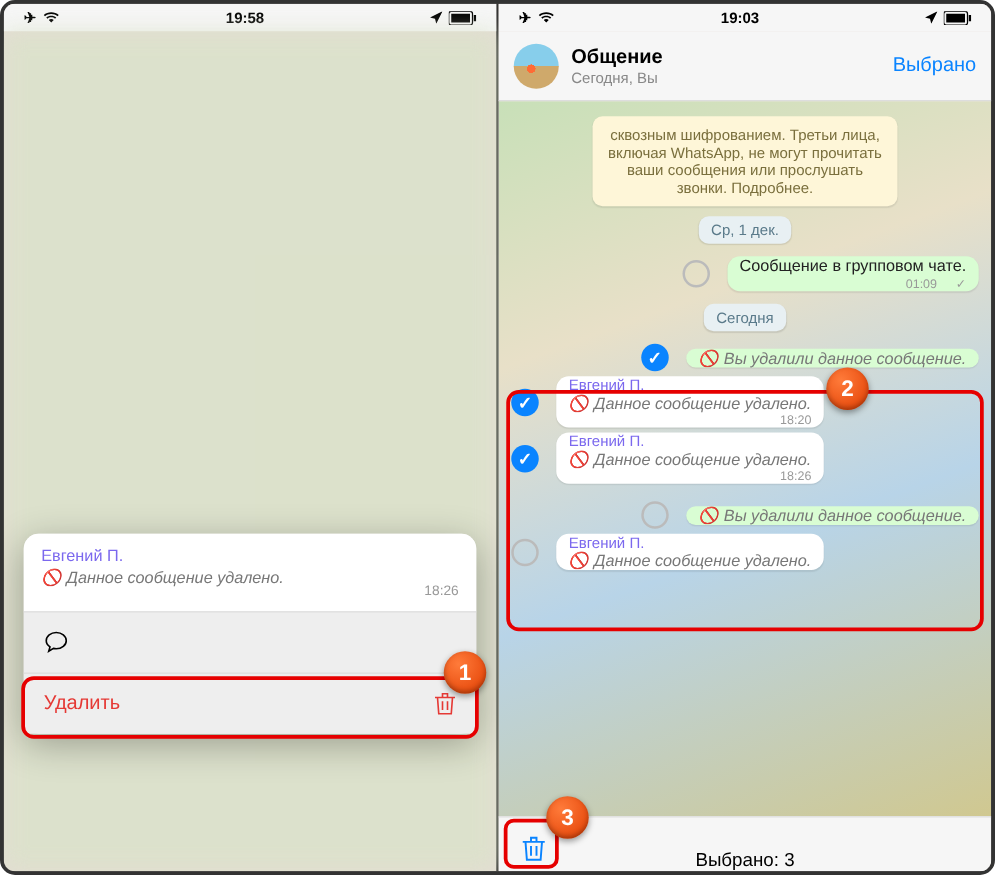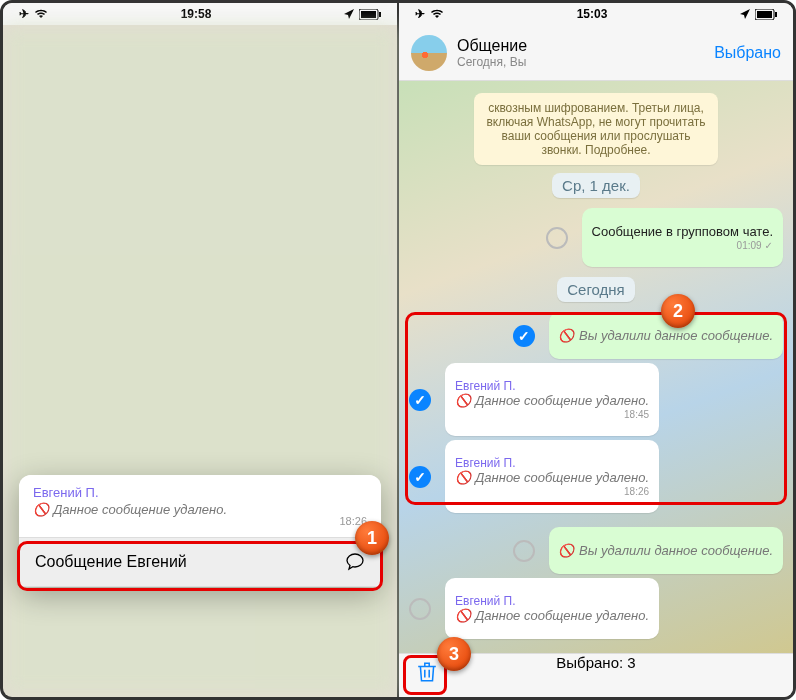--- a/index.html
+++ b/index.html
@@ -20,43 +20,43 @@
 .menu-row{display:flex;justify-content:space-between;align-items:center;padding:14px 16px;font-size:16px;color:#000;border-bottom:1px solid #ddd}
 .menu-row.last{border:none;border-radius:0 0 12px 12px}
 .menu-row.danger{color:#e53935}
 .hl1{position:absolute;left:14px;right:14px;bottom:106px;height:50px;border:3px solid #e60000;border-radius:10px}
 .badge{position:absolute;width:34px;height:34px;border-radius:50%;background:radial-gradient(circle at 35% 30%,#ff7b3a,#e03c00);color:#fff;font-weight:700;font-size:18px;display:flex;align-items:center;justify-content:center;box-shadow:0 2px 5px rgba(0,0,0,.4),inset 0 -2px 4px rgba(0,0,0,.3)}
 .b1{right:8px;bottom:142px}
 .header2{height:56px;background:#f6f6f6;display:flex;align-items:center;padding:6px 12px;border-bottom:1px solid #ddd}
 .avatar{width:36px;height:36px;border-radius:50%;background:linear-gradient(#87ceeb 50%,#cfa96b 50%);margin-right:10px;position:relative;overflow:hidden}
 .avatar::after{content:'';position:absolute;left:8px;top:14px;width:12px;height:12px;background:radial-gradient(circle,#ff6b35 40%,transparent 41%);border-radius:50%}
 .htxt{flex:1}
-.htitle{font-size:16px;font-weight:400}
+.htitle{font-size:16px;font-weight:700}
 .hsub{font-size:12px;color:#888}
 .cancel{color:#0a84ff;font-size:16px}
 .chat2{position:absolute;inset:78px 0 44px 0;overflow:hidden}
 .chat2-inner{position:relative;height:100%;padding:6px 0}
 .bg2{position:absolute;inset:0;background:linear-gradient(160deg,#c8e0b8 0%,#e8e0c8 30%,#b8d4e8 60%,#d0c890 100%)}
 .note{margin:6px auto;width:244px;background:#fef6d8;border-radius:8px;padding:8px 12px;font-size:12px;color:#7a6f3d;text-align:center;position:relative;box-shadow:0 1px 1px rgba(0,0,0,.08)}
-.datepill{margin:8px auto;width:fit-content;background:#e8f0f3;color:#5a7a8a;font-size:15px;padding:4px 10px;border-radius:8px;box-shadow:0 1px 1px rgba(0,0,0,.1);position:relative}
+.datepill{margin:8px auto;width:fit-content;background:#e8f0f3;color:#5a7a8a;font-size:12px;padding:4px 10px;border-radius:8px;box-shadow:0 1px 1px rgba(0,0,0,.1);position:relative}
 .row{display:flex;align-items:center;padding:2px 10px;position:relative}
 .row.right{justify-content:flex-end}
 .row .radio{width:22px;height:22px;border-radius:50%;border:2px solid #bbb;margin-right:14px;flex-shrink:0}
 .row .radio.on{border:none;background:#0a84ff;display:flex;align-items:center;justify-content:center}
 .row .radio.on::after{content:'✓';color:#fff;font-size:14px;font-weight:700}
-.msg{max-width:280px;border-radius:10px;padding:16px 10px;box-shadow:0 1px 1px rgba(0,0,0,.08);position:relative}
+.msg{max-width:280px;border-radius:10px;padding:0 10px;box-shadow:0 1px 1px rgba(0,0,0,.08);position:relative}
 .msg.out{background:#d9fdd3}
 .msg.in{background:#fff}
 .msg .s{font-size:12px;color:#7b68ee;font-weight:500}
 .msg .t{font-size:13px;color:#222}
 .msg .t.del{color:#777;font-style:italic;display:flex;align-items:center;gap:4px}
-.msg .tm{font-size:10px;color:#999;text-align:right;margin-top:1px;display:flex;justify-content:flex-end;gap:3px;align-items:center}
+.msg .tm{font-size:10px;color:#999;text-align:right;margin-top:1px;display:flex;justify-content:flex-end;gap:15px;align-items:center}
 .hl2{position:absolute;left:6px;right:6px;top:231px;height:193px;border:3px solid #e60000;border-radius:10px}
 .b2{left:262px;top:213px}
-.footer2{position:absolute;left:0;right:0;bottom:0;height:44px;background:#f6f6f6;border-top:1px solid #ddd;display:flex;align-items:flex-start;justify-content:center;font-size:15px}
+.footer2{position:absolute;left:0;right:0;bottom:0;height:44px;background:#f6f6f6;border-top:1px solid #ddd;display:flex;align-items:flex-end;justify-content:center;font-size:15px}
 .trash-btn{position:absolute;left:10px;width:36px;height:36px;display:flex;align-items:center;justify-content:center}
 .hl3{position:absolute;left:4px;bottom:2px;width:44px;height:40px;border:3px solid #e60000;border-radius:8px}
 .b3{left:38px;bottom:26px}
 svg{display:block}
 </style>
 </head>
 <body>
 
 <div class="wrap">
 
@@ -92,44 +92,51 @@
       <div class="bubble-mini">
         <div class="sender">Евгений П.</div>
         <div class="deltxt">
           <span>🚫</span>
           <span>Данное сообщение удалено.</span>
         </div>
         <div class="time-mini">18:26</div>
       </div>
       <div class="menu">
         <div class="menu-row">
-          <span>Сообщение Евгений</span>
           <span>
             <svg width="20" height="20" viewBox="0 0 20 20">
                 <path d="M10 2c4.4 0 8 3 8 6.5S14.4 15 10 15c-.8 0-1.5-.1-2.2-.3L4 17l1-3.5C3.2 12.2 2 10.5 2 8.5 2 5 5.6 2 10 2z" fill="none" stroke="#000" stroke-width="1.3"></path>
               </svg>
           </span>
         </div>
+        <div class="menu-row last danger">
+          <span>Удалить</span>
+          <span>
+            <svg width="18" height="20" viewBox="0 0 18 20">
+                <path d="M3 5h12l-1 13H4zM1 5h16M7 2h4v3H7zM7 8v7M11 8v7" fill="none" stroke="#e53935" stroke-width="1.3"></path>
+              </svg>
+          </span>
+        </div>
       </div>
     </div>
     <div class="hl1"></div>
     <div class="badge b1">1</div>
   </div>
 
   <div class="phone">
     <div class="status">
       <div class="l">
         <span>✈︎</span>
         <span>
           <svg width="14" height="10" viewBox="0 0 14 10">
               <path d="M7 9L5 7c1-1 3-1 4 0zM3 5c2-2 6-2 8 0l-1 1c-1.5-1.5-4.5-1.5-6 0zM1 3c3-3 9-3 12 0l-1 1C9.5 1.5 4.5 1.5 2 4z" fill="#000"></path>
             </svg>
         </span>
       </div>
-      <div>15:03</div>
+      <div>19:03</div>
       <div class="r">
         <span>
           <svg width="10" height="10" viewBox="0 0 10 10">
               <path d="M0 5l10-5-5 10-1-4z" fill="#000"></path>
             </svg>
         </span>
         <span>
           <svg width="22" height="11" viewBox="0 0 22 11">
               <rect x="0" y="0" width="19" height="11" rx="2" fill="none" stroke="#000"></rect>
               <rect x="2" y="2" width="15" height="7" fill="#000"></rect>
@@ -179,21 +186,21 @@
 
         <div class="row">
           <div class="radio on"></div>
           <div class="msg in">
             <div class="s">Евгений П.</div>
             <div class="t del">
                 <span>🚫</span>
                 <span>Данное сообщение удалено.</span>
               </div>
             <div class="tm">
-                <span>18:45</span>
+                <span>18:20</span>
               </div>
           </div>
         </div>
 
         <div class="row">
           <div class="radio on"></div>
           <div class="msg in">
             <div class="s">Евгений П.</div>
             <div class="t del">
                 <span>🚫</span>

